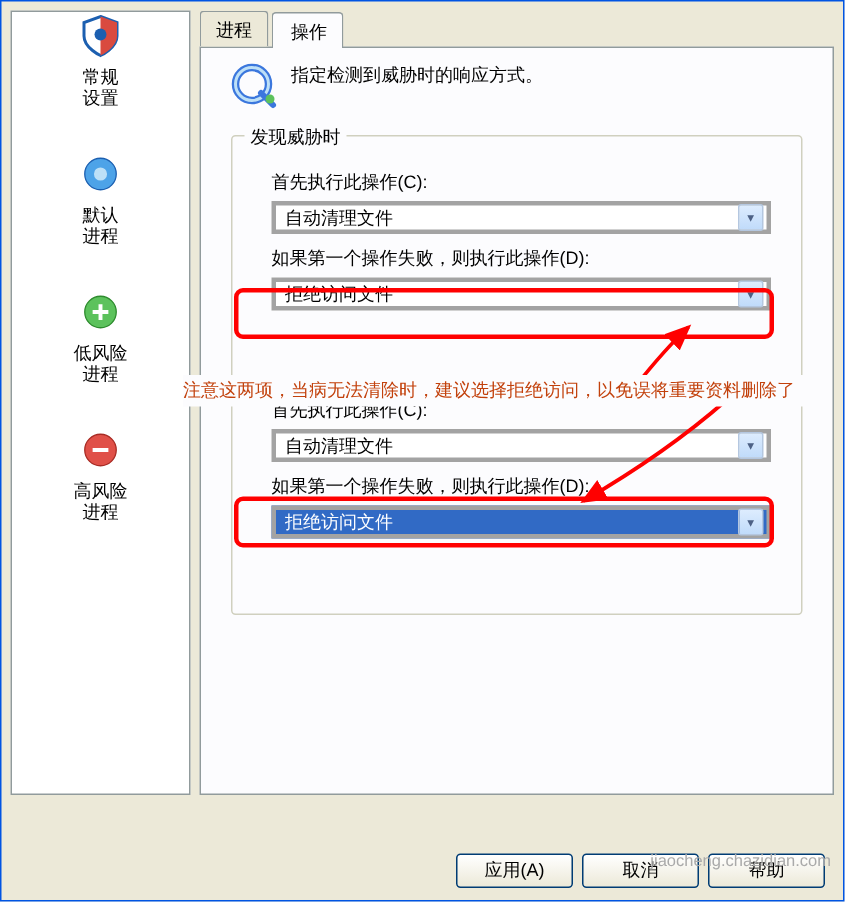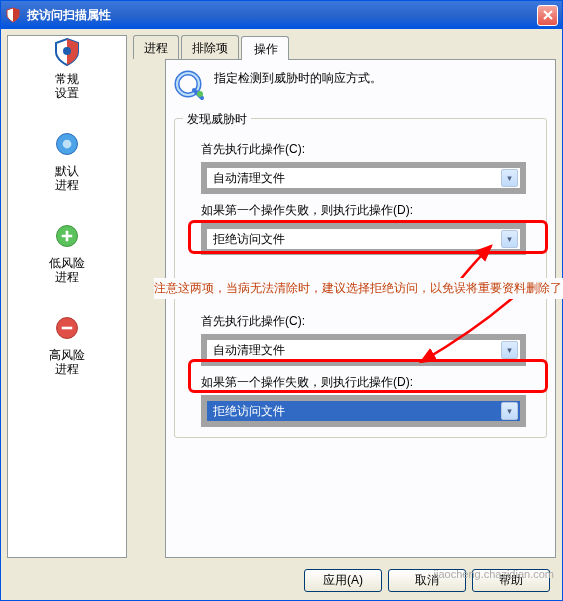--- a/index.html
+++ b/index.html
@@ -14,61 +14,47 @@
 
 .sidebar { width: 120px; background: #fff; border: 1px solid #919B9C; display: flex; flex-direction: column; align-items: center; gap: 28px; }
 .side-item { display: flex; flex-direction: column; align-items: center; gap: 4px; cursor: pointer; }
 .side-item .icon { width: 32px; height: 32px; display: flex; align-items: center; justify-content: center; }
 .side-item .label { text-align: center; line-height: 14px; }
 
 .main { flex: 1; display: flex; flex-direction: column; }
 .tabs { display: flex; height: 24px; position: relative; z-index: 2; }
 .tab { padding: 4px 10px; border: 1px solid #919B9C; border-bottom: none; background: #ECE9D8; margin-right: 2px; border-radius: 3px 3px 0 0; cursor: pointer; }
 .tab.active { background: #FCFCFE; position: relative; top: 1px; padding-left: 12px; }
-.panel { flex: 1; background: #FCFCFE; border: 1px solid #919B9C; padding: 10px 8px; position: relative; margin-left: 32px; }
+.panel { flex: 1; background: #FCFCFE; border: 1px solid #919B9C; padding: 10px 20px; position: relative; }
 
 .desc-row { display: flex; align-items: flex-start; gap: 8px; margin-bottom: 16px; }
 .gear-icon { width: 32px; height: 32px; flex-shrink: 0; }
 
 .fieldset { border: 1px solid #D0D0BF; border-radius: 3px; padding: 14px 12px 12px; position: relative; }
 .fieldset .legend { position: absolute; top: -8px; left: 8px; background: #FCFCFE; padding: 0 4px; color: #000000; }
 
 .field-label { margin: 8px 0 4px 14px; }
-.combo { margin: 0 8px 8px 14px; height: 32px; border: 6px solid #a3a3a3; background: #fff; display: flex; align-items: center; padding: 0 2px 0 6px; position: relative; }
+.combo { margin: 0 8px 8px 14px; height: 22px; border: 3px solid #a3a3a3; background: #fff; display: flex; align-items: center; padding: 0 2px 0 6px; position: relative; }
 .combo .arrow { width: 17px; height: 18px; background: linear-gradient(to bottom, #DDECFE, #C0DBFA); border: 1px solid #B4C7E0; border-radius: 2px; margin-left: auto; display: flex; align-items: center; justify-content: center; color: #4D6185; font-size: 9px; }
 .combo.hl { background: #316AC5; color: #fff; }
 
 .red-box { position: absolute; border: 3px solid #FF0000; border-radius: 6px; pointer-events: none; z-index: 5; }
 .annotation { position: absolute; color: #c2410c; font-weight: normal; font-size: 12px; z-index: 6; background: #FCFCFE; padding: 2px 0; }
 
 .arrow-svg { position: absolute; z-index: 5; pointer-events: none; }
 
 .buttons { position: absolute; bottom: 8px; right: 12px; display: flex; gap: 6px; }
 .btn { width: 78px; height: 23px; border: 1px solid #003C74; background: linear-gradient(to bottom, #fff, #ECE9D8); border-radius: 3px; cursor: pointer; font-size: 12px; font-family: inherit; }
 
 .watermark { position: absolute; bottom: 20px; right: 8px; color: #aaa; font-size: 11px; z-index: 10; }
 </style>
 </head>
 <body>
 
 <div class="window">
-  <div class="titlebar">
-    <span class="shield">
-      <svg viewBox="0 0 16 16" width="16" height="16">
-          <path d="M8 1 L14 3 V8 C14 12 8 15 8 15 C8 15 2 12 2 8 V3 Z" fill="#fff" stroke="#C83B2E" stroke-width="1"></path>
-          <path d="M8 1 L14 3 V8 C14 12 8 15 8 15 V1 Z" fill="#C83B2E"></path>
-        </svg>
-    </span>
-    <span>按访问扫描属性</span>
-    <div class="close">
-      <svg width="10" height="10" viewBox="0 0 10 10">
-          <path d="M1 1 L9 9 M9 1 L1 9" stroke="#fff" stroke-width="2"></path>
-        </svg>
-    </div>
-  </div>
 
   <div class="content">
 
     <div class="sidebar">
       <div class="side-item">
         <span class="icon">
           <svg viewBox="0 0 32 32" width="32" height="32">
               <path d="M16 3 L27 7 V16 C27 24 16 29 16 29 C16 29 5 24 5 16 V7 Z" fill="#fff" stroke="#1C5FB0" stroke-width="2"></path>
               <path d="M16 3 L27 7 V16 C27 24 16 29 16 29 V3 Z" fill="#D94A3F"></path>
               <circle cx="16" cy="15" r="4" fill="#1C5FB0"></circle>
@@ -105,21 +91,20 @@
             </svg>
         </span>
         <span class="label" style="white-space:pre-line">高风险
 进程</span>
       </div>
     </div>
 
     <div class="main">
       <div class="tabs">
         <div class="tab">进程</div>
-        <div class="tab">排除项</div>
         <div class="tab active">操作</div>
       </div>
 
       <div class="panel">
         <div class="desc-row">
           <span class="gear-icon">
             <svg viewBox="0 0 32 32" width="32" height="32">
                 <circle cx="14" cy="14" r="11" fill="none" stroke="#3B77DD" stroke-width="5"></circle>
                 <circle cx="14" cy="14" r="11" fill="none" stroke="#BDE0F7" stroke-width="2"></circle>
                 <path d="M20 20 L28 28" stroke="#3B77DD" stroke-width="4" stroke-linecap="round"></path>

